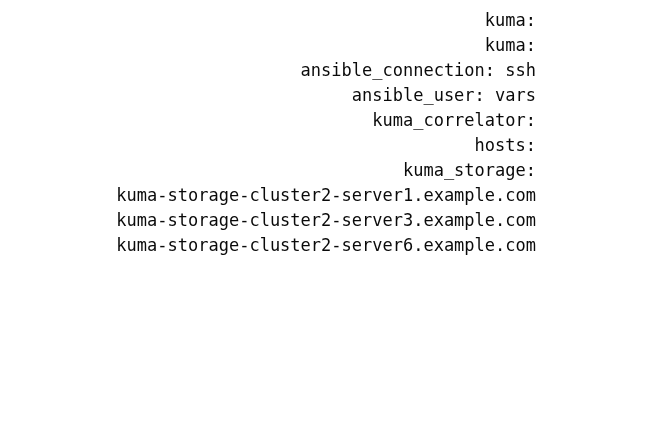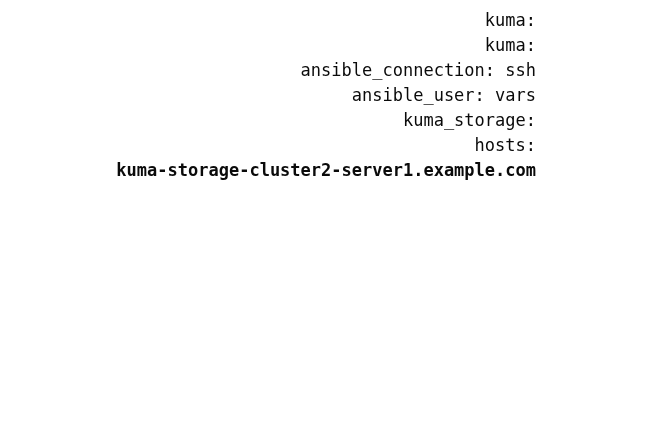--- a/index.html
+++ b/index.html
@@ -30,28 +30,31 @@
     color: #0a0a0a;
     white-space: pre;
     letter-spacing: 0;
     padding-left: 10px;
   }
   
   .indent-0 { text-indent: 0px; }
   .indent-1 { text-indent: 21px; }
   .indent-2 { text-indent: 42px; }
   .indent-3 { text-indent: 66px; }
-  .indent-4 { text-indent: 90px; font-weight: bold; }
+  .indent-4 { text-indent: 90px; }
 </style>
 </head>
 <body>
 
 <div id="code-block">
 
   <div class="code-line indent-0">kuma:</div>
   <div class="code-line indent-1">kuma:</div>
   <div class="code-line indent-2">ansible_connection: ssh</div>
   <div class="code-line indent-2">ansible_user: vars</div>
+  <div class="code-line indent-2">kuma_correlator:</div>
+  <div class="code-line indent-3">hosts:</div>
   <div class="code-line indent-2">kuma_storage:</div>
-  <div class="code-line indent-3">hosts:</div>
   <div class="code-line indent-4">kuma-storage-cluster2-server1.example.com</div>
+  <div class="code-line indent-4">kuma-storage-cluster2-server3.example.com</div>
+  <div class="code-line indent-4">kuma-storage-cluster2-server6.example.com</div>
 
 </div>
 
 </body></html>

